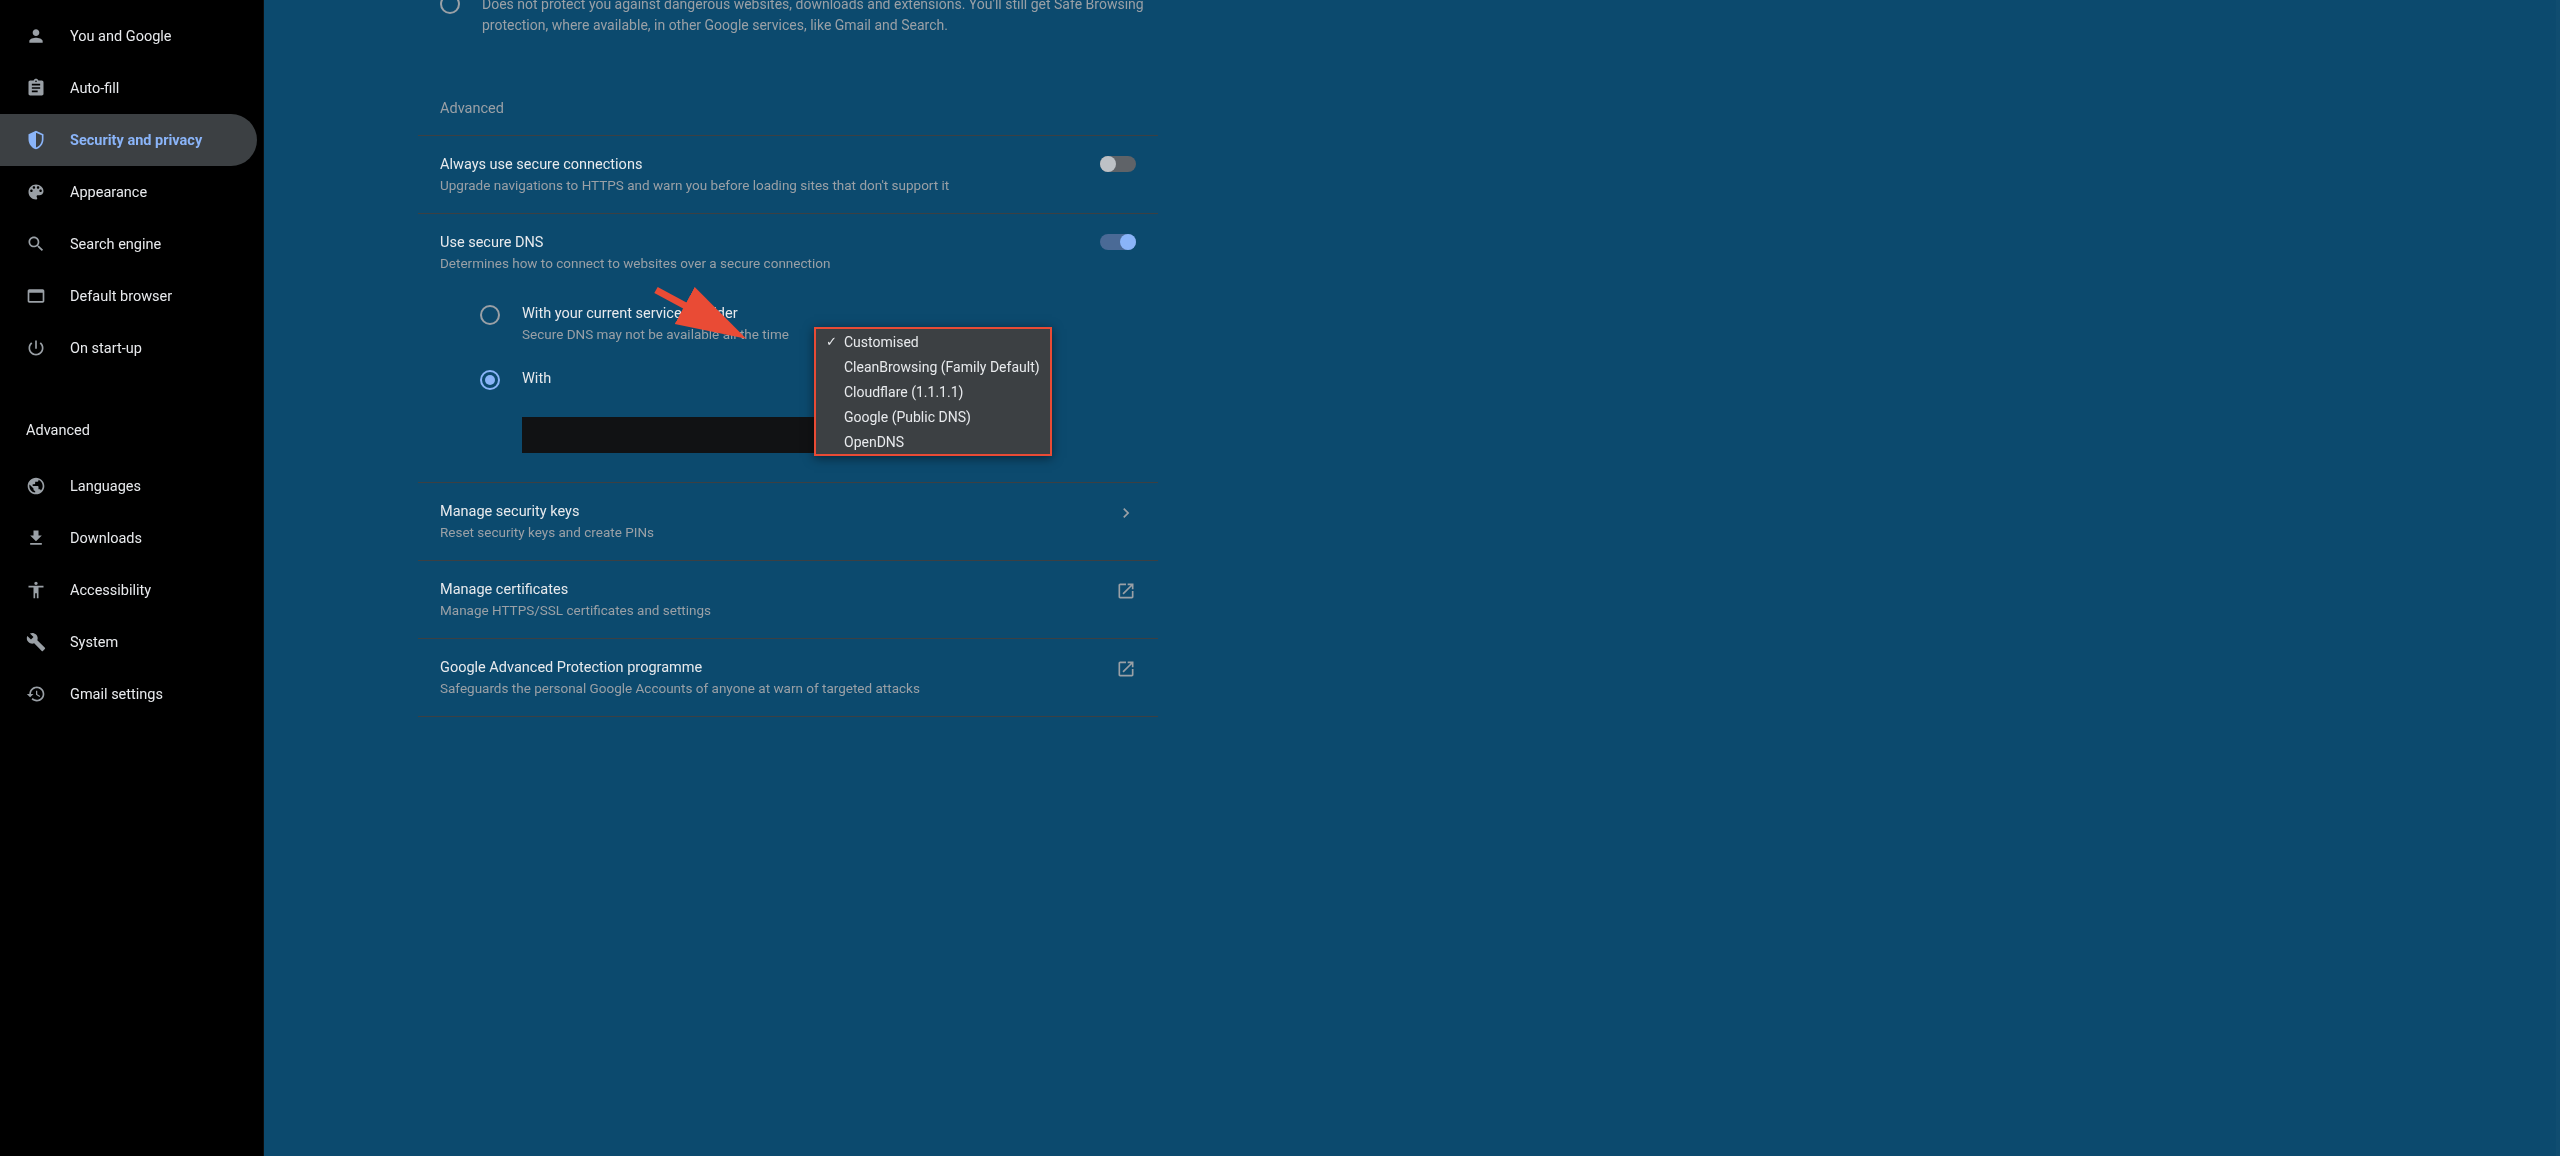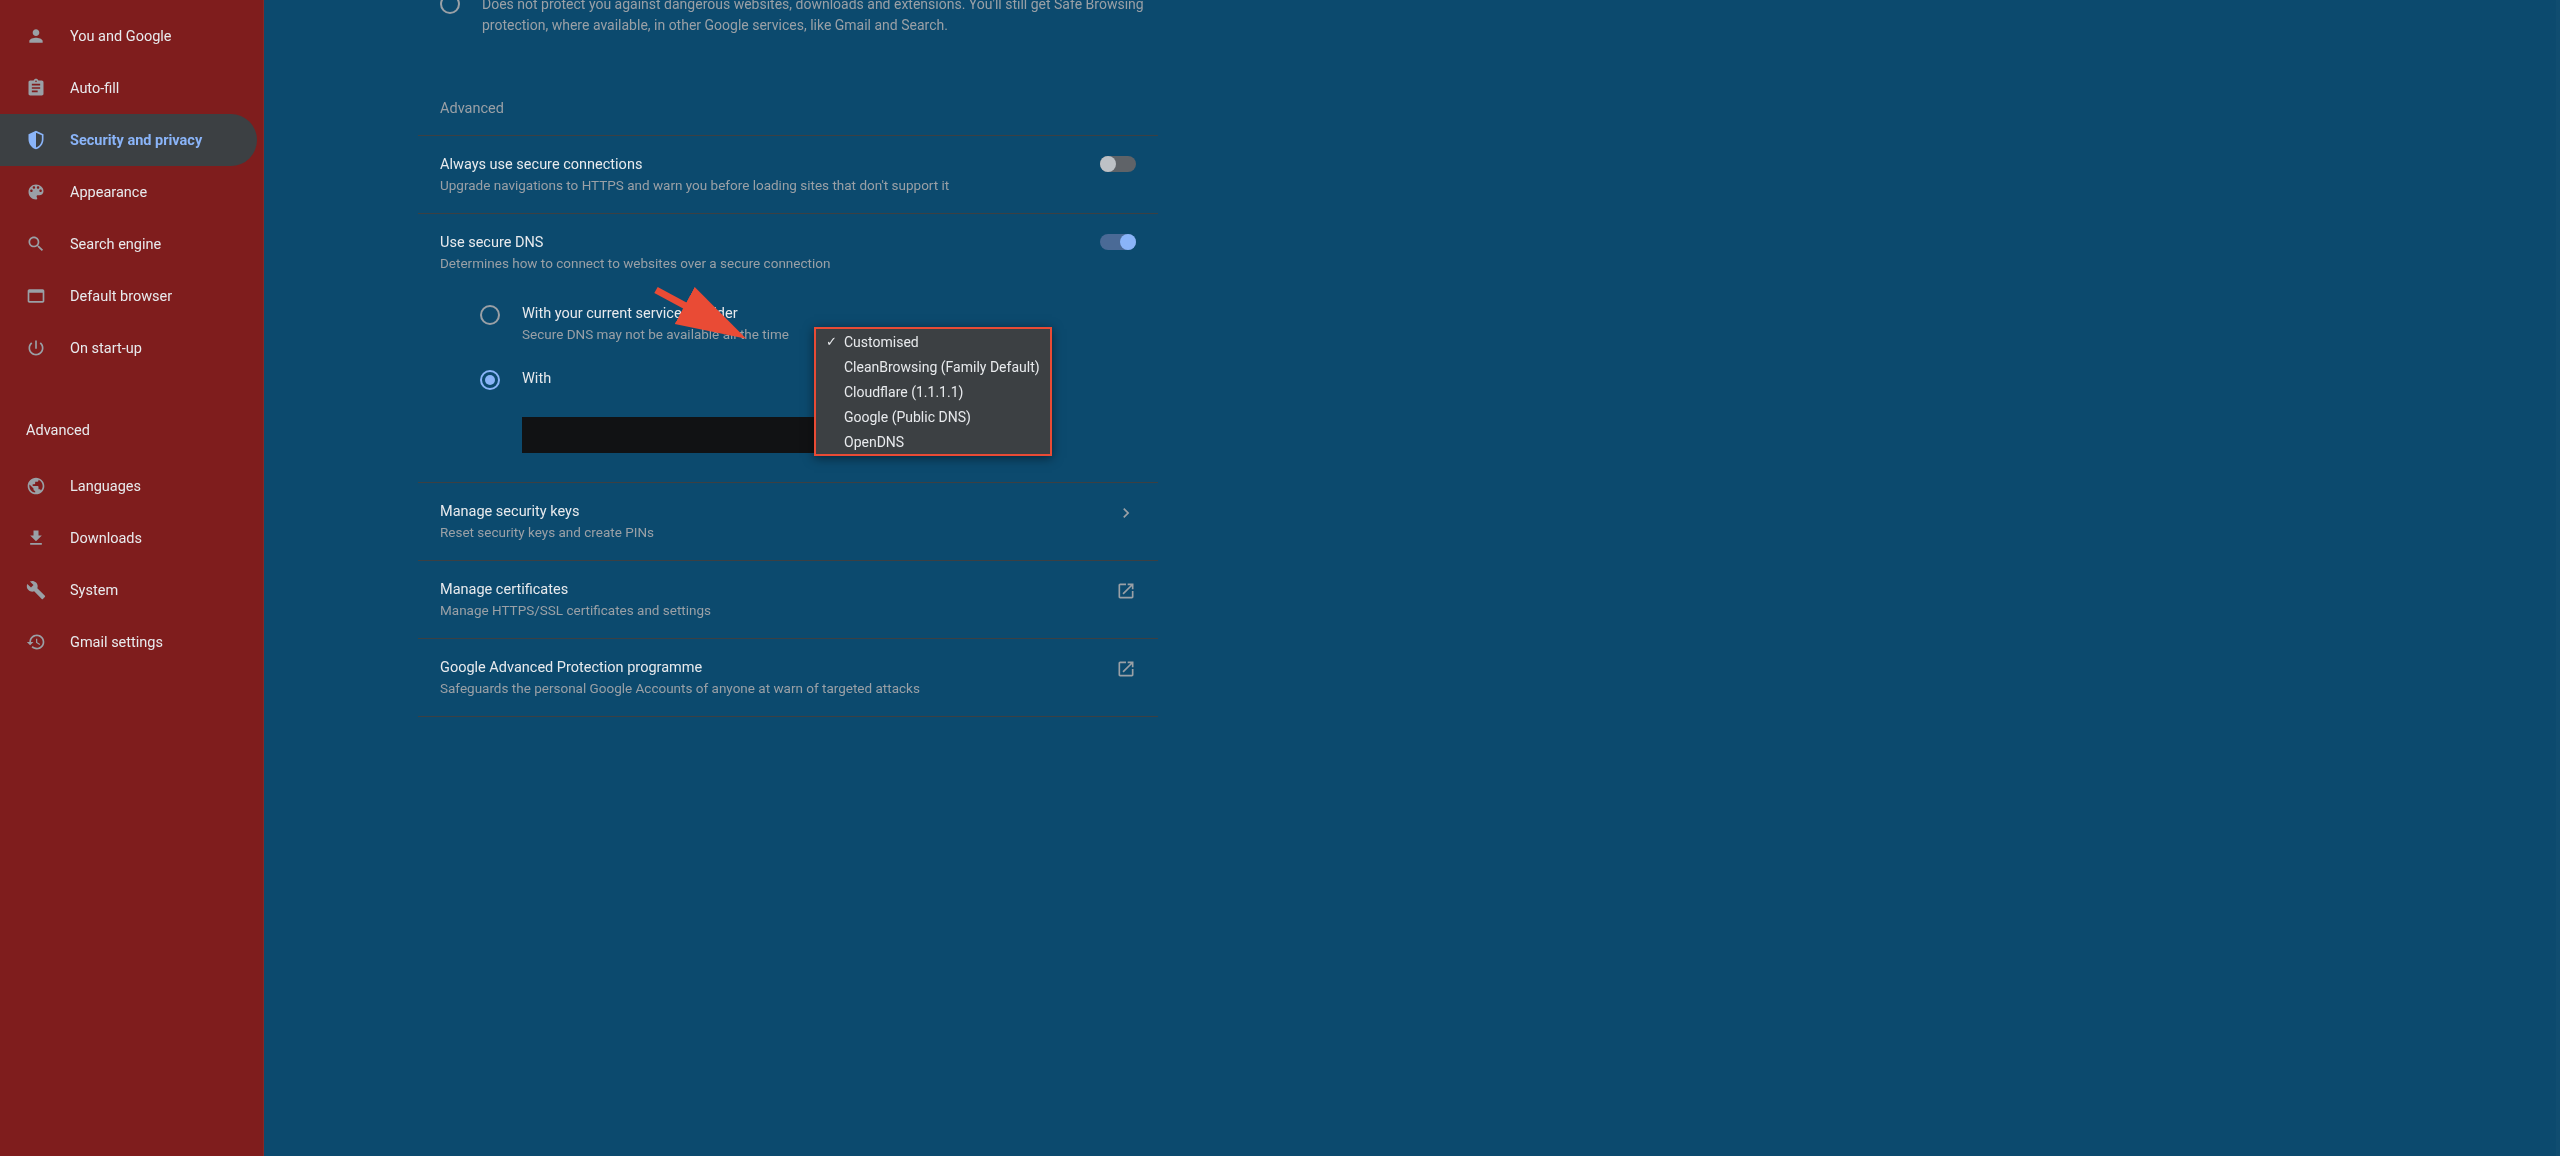--- a/index.html
+++ b/index.html
@@ -19,21 +19,21 @@
 }
 
 .app {
   display: flex;
   width: 100%;
   height: 100%;
 }
 
 .sidebar {
   width: 264px;
-  background: #7f1d1d;
+  background: #000000;
   border-right: 1px solid rgba(255,255,255,0.05);
   display: flex;
   flex-direction: column;
   padding-top: 10px;
 }
 
 .sidebar-item {
   display: flex;
   align-items: center;
   height: 52px;
@@ -354,20 +354,28 @@
       <span class="icon">
         <svg viewBox="0 0 24 24">
             <path d="M19 9h-4V3H9v6H5l7 7 7-7zM5 18v2h14v-2H5z"></path>
           </svg>
       </span>
       <span>Downloads</span>
     </div>
     <div class="sidebar-item">
       <span class="icon">
         <svg viewBox="0 0 24 24">
+            <path d="M12 2c1.1 0 2 .9 2 2s-.9 2-2 2-2-.9-2-2 .9-2 2-2zm9 7h-6v13h-2v-6h-2v6H9V9H3V7h18v2z"></path>
+          </svg>
+      </span>
+      <span>Accessibility</span>
+    </div>
+    <div class="sidebar-item">
+      <span class="icon">
+        <svg viewBox="0 0 24 24">
             <path d="M22.7 19l-9.1-9.1c.9-2.3.4-5-1.5-6.9-2-2-5-2.4-7.4-1.3L9 6 6 9 1.6 4.7C.4 7.1.9 10.1 2.9 12.1c1.9 1.9 4.6 2.4 6.9 1.5l9.1 9.1c.4.4 1 .4 1.4 0l2.3-2.3c.5-.4.5-1.1.1-1.4z"></path>
           </svg>
       </span>
       <span>System</span>
     </div>
     <div class="sidebar-item">
       <span class="icon">
         <svg viewBox="0 0 24 24">
             <path d="M13 3c-4.97 0-9 4.03-9 9H1l3.89 3.89.07.14L9 12H6c0-3.87 3.13-7 7-7s7 3.13 7 7-3.13 7-7 7c-1.93 0-3.68-.79-4.94-2.06l-1.42 1.42C8.27 19.99 10.51 21 13 21c4.97 0 9-4.03 9-9s-4.03-9-9-9zm-1 5v5l4.28 2.54.72-1.21-3.5-2.08V8H12z"></path>
           </svg>

